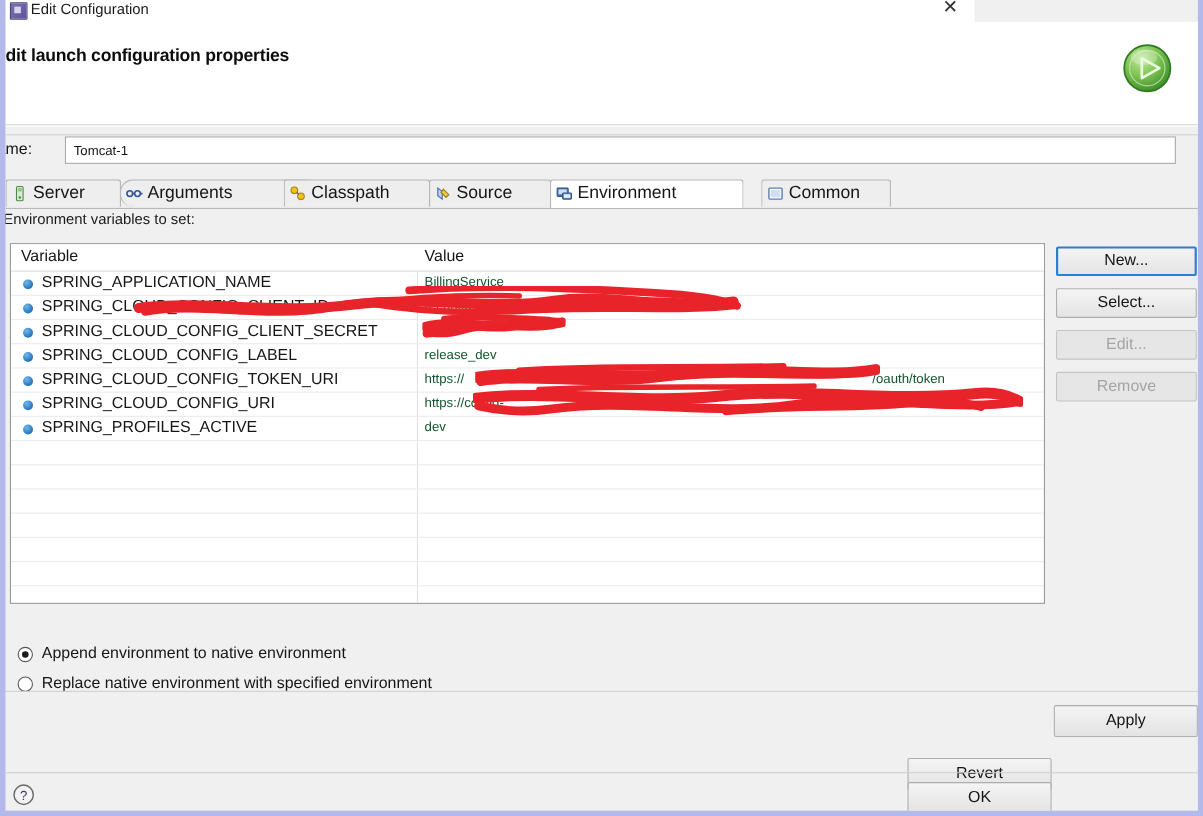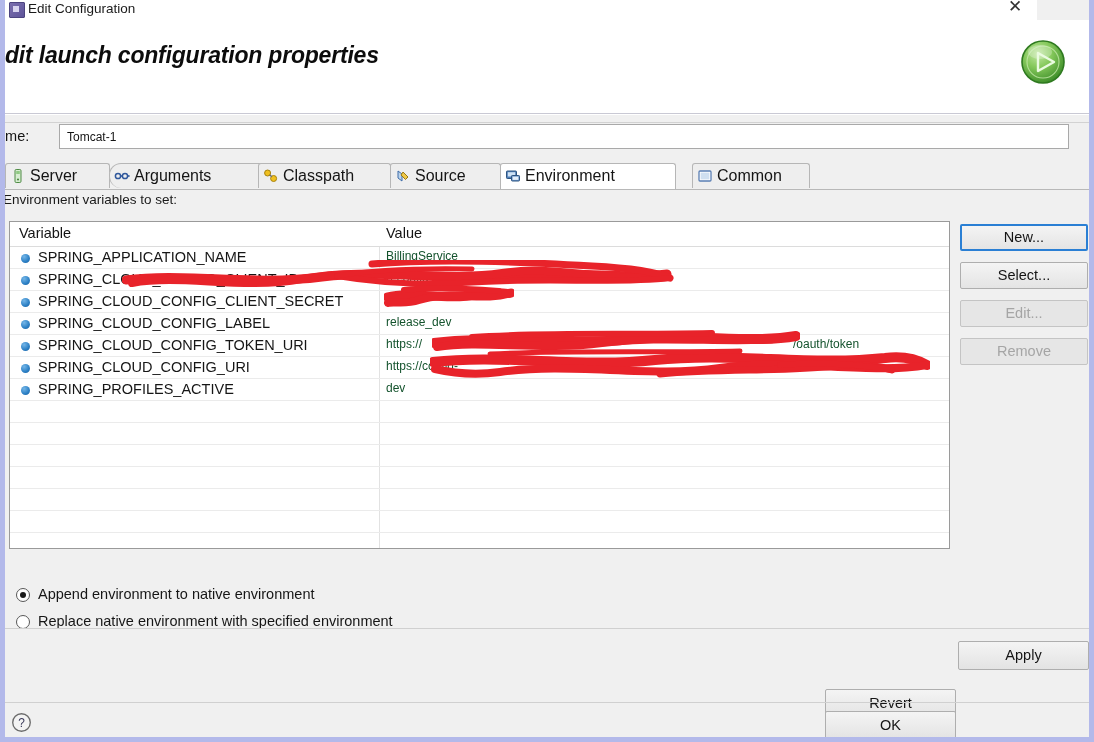--- a/index.html
+++ b/index.html
@@ -19,21 +19,21 @@
     border-left: 5px solid #b3b9ea;
     border-right: 5px solid #b3b9ea;
     border-bottom: 5px solid #b3b9ea;
     overflow: hidden;
   }
 
   
   #titlebar {
     position: absolute;
     left: 0; top: 0;
-    width: 1032px; height: 20px;
+    width: 881px; height: 20px;
     background: #ffffff;
     border-bottom: 1px solid #d7d7e8;
   }
   #title-icon {
     position: absolute; left: 4px; top: 2px;
     width: 14px; height: 14px;
     background: linear-gradient(135deg, #7b6fae 0%, #5e549a 100%);
     border: 1px solid #4c4480;
     border-radius: 1px;
   }
@@ -62,26 +62,25 @@
   #banner {
     position: absolute;
     left: 0; top: 20px;
     width: 1084px; height: 93px;
     background: #ffffff;
     border-bottom: 1px solid #c9c9d4;
   }
   #banner-title {
     position: absolute;
     left: 0px; top: 22px;
-    font-size: 23px;
+    font-size: 16px;
     font-weight: bold;
     color: #0c0c0c;
     white-space: nowrap;
     letter-spacing: -0.2px;
-    font-style: italic;
   }
   #run-icon {
     position: absolute;
     right: 22px; top: 18px;
     width: 48px; height: 48px;
   }
 
   
   #sep-strip {
     position: absolute;

